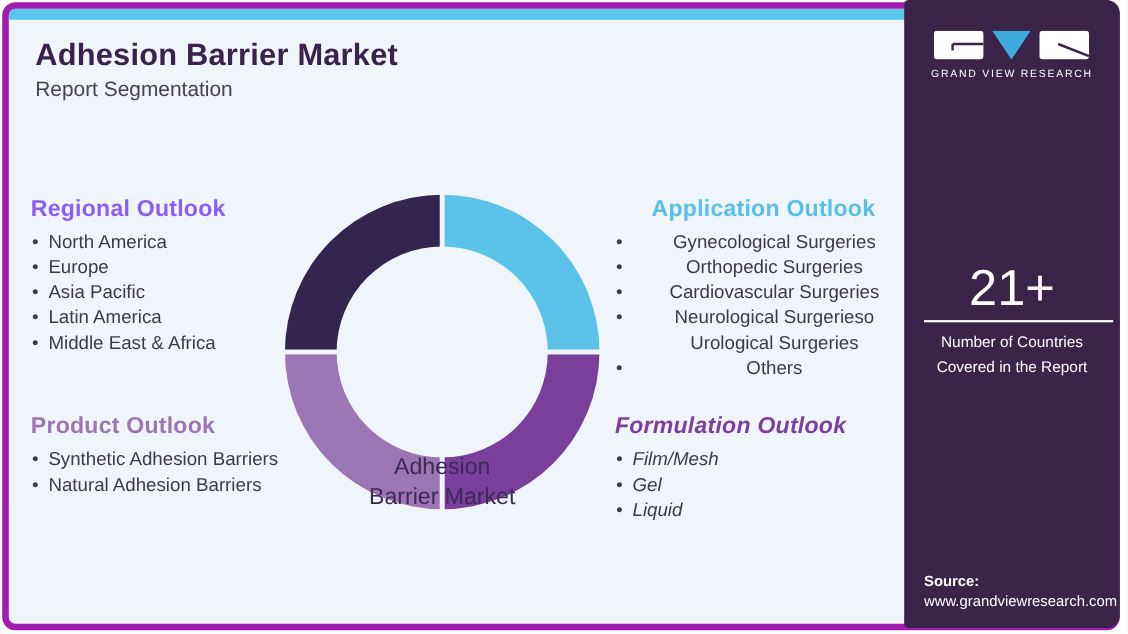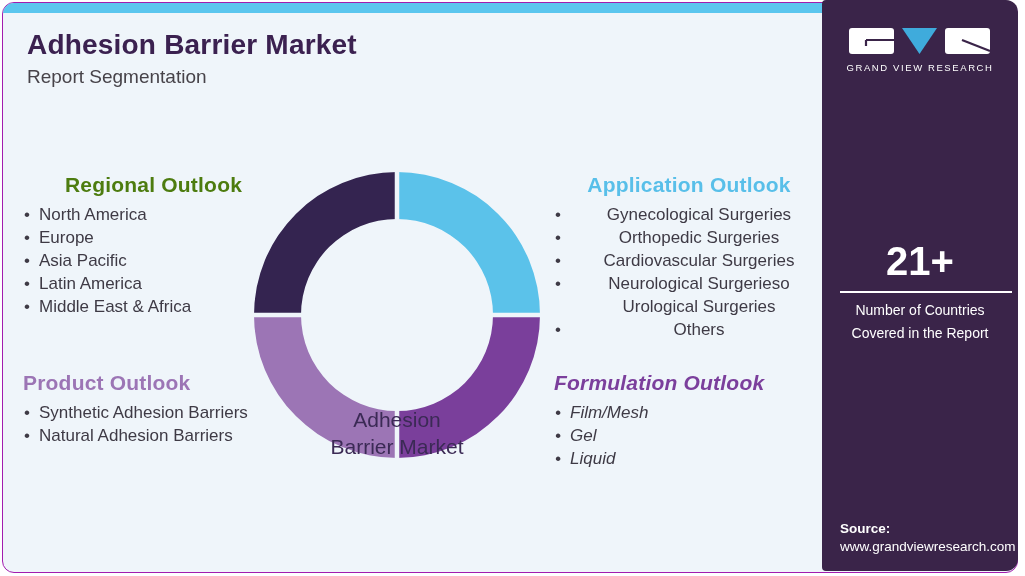--- a/index.html
+++ b/index.html
@@ -8,21 +8,21 @@
     font-family: "Liberation Sans", sans-serif;
     background: #ffffff;
     position: relative;
     overflow: hidden;
   }
   .card {
     position: absolute;
     left: 2px; top: 2px;
     width: 1016px; height: 571px;
     background: #EFF5FA;
-    border: 1px solid #a21caf;
+    border: 6px solid #a21caf;
     border-radius: 12px;
     overflow: hidden;
   }
   .topbar {
     position: absolute;
     left: 0; top: 0;
     width: 100%; height: 10px;
     background: #5BC6EE;
   }
   .title-block { position: absolute; left: 24px; top: 26px; }
@@ -34,21 +34,21 @@
     font-size: 19px; color: #474349; margin-top: 5px;
   }
   .section { position: absolute; width: 270px; }
   .section h2 {
     font-size: 21px; font-weight: 700; margin-bottom: 6px; letter-spacing: 0.2px;
   }
   .section.regional    { left: 20px;  top: 170px; }
   .section.product     { left: 20px;  top: 368px; }
   .section.application { left: 551px; top: 170px; text-align: center; }
   .section.formulation { left: 551px; top: 368px; font-style: italic; }
-  .section.regional h2    { color: #4d7c0f; margin-left: 42px; }
+  .section.regional h2    { color: #8b5cf6; }
   .section.product h2     { color: #9C75B5; }
   .section.application h2 { color: #58BFE9; }
   .section.formulation h2 { color: #7B3F9C; }
   .section ul { list-style: none; }
   .section li {
     position: relative;
     font-size: 17px; line-height: 23px;
     color: #3E3A45;
     padding-left: 16px;
     white-space: pre-line;
@@ -94,21 +94,21 @@
     margin-top: 8px;
     font-size: 9.5px; font-weight: 400;
     letter-spacing: 1.6px;
     color: #ffffff; white-space: nowrap;
   }
   .stat-block {
     position: absolute; top: 236px; left: 0;
     width: 100%; text-align: center;
   }
   .stat-value {
-    font-size: 40px; font-weight: 700; line-height: 50px;
+    font-size: 46px; font-weight: 400; line-height: 50px;
     color: #ffffff;
   }
   .stat-divider {
     border: none; border-top: 2px solid #ffffff;
     margin: 5px 6px 6px 18px;
   }
   .stat-label {
     font-size: 14px; line-height: 23px; color: #ffffff;
   }
   .source-block {

